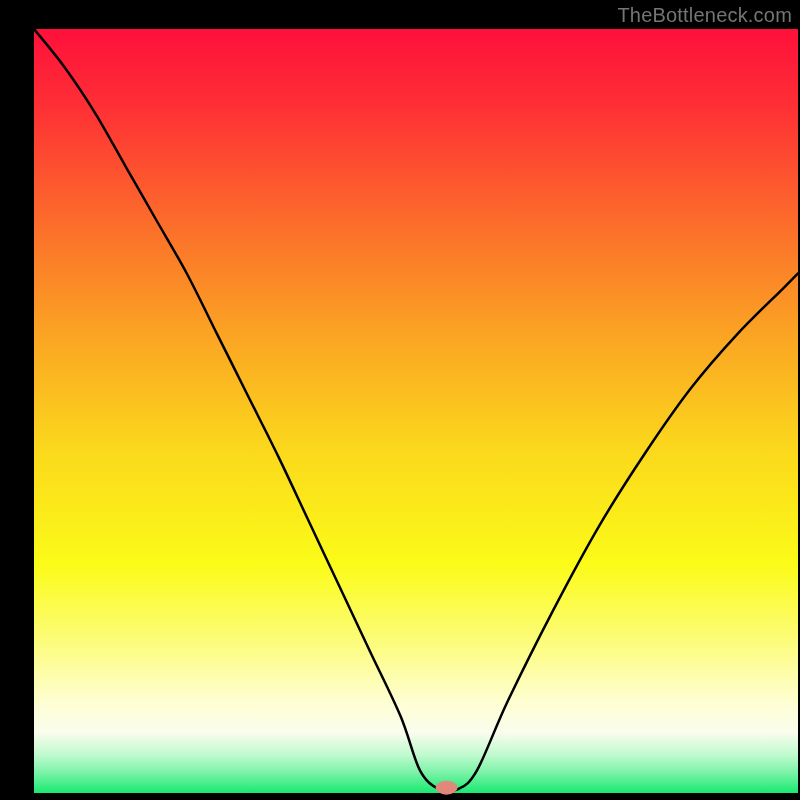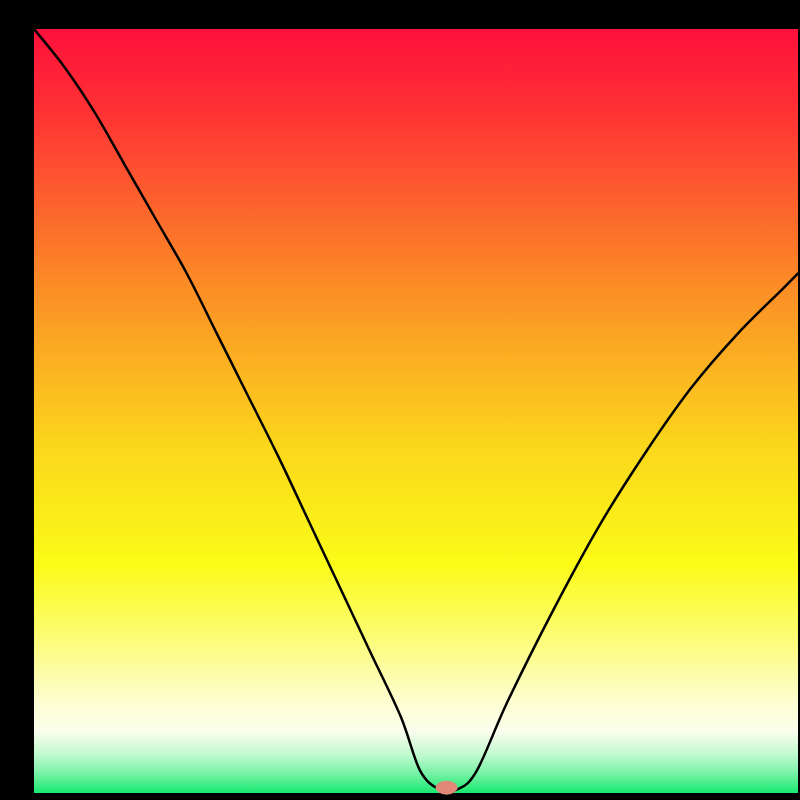--- a/index.html
+++ b/index.html
@@ -30,20 +30,21 @@
   svg {
     position: absolute;
     top: 0;
     left: 0;
   }
 </style>
 </head>
 <body>
 <div class="container">
 
+<div class="watermark">TheBottleneck.com</div>
 
 <svg id="chart-svg" width="800" height="800" viewBox="0 0 800 800">
   <defs>
     <linearGradient id="bg-grad" x1="0" y1="0" x2="0" y2="1">
           <stop offset="0%" stop-color="#fe103b"></stop>
           <stop offset="10%" stop-color="#fe2f35"></stop>
           <stop offset="25%" stop-color="#fc6b2b"></stop>
           <stop offset="40%" stop-color="#fba423"></stop>
           <stop offset="55.00000000000001%" stop-color="#fbd81c"></stop>
           <stop offset="70%" stop-color="#fbfb18"></stop>

